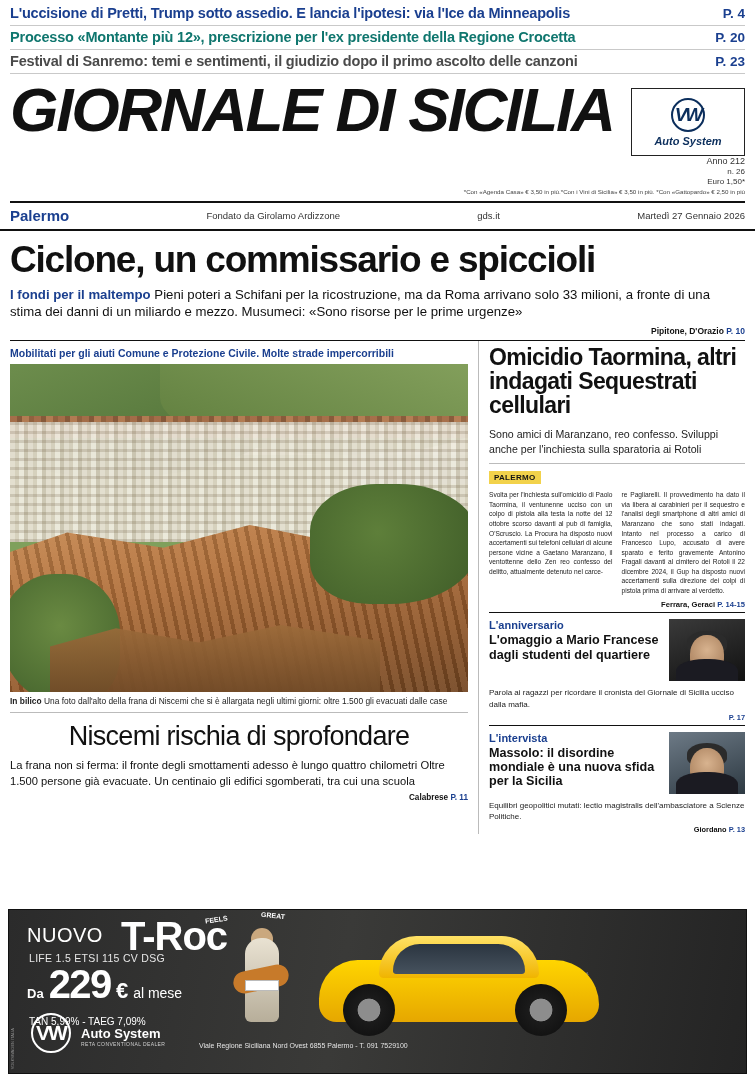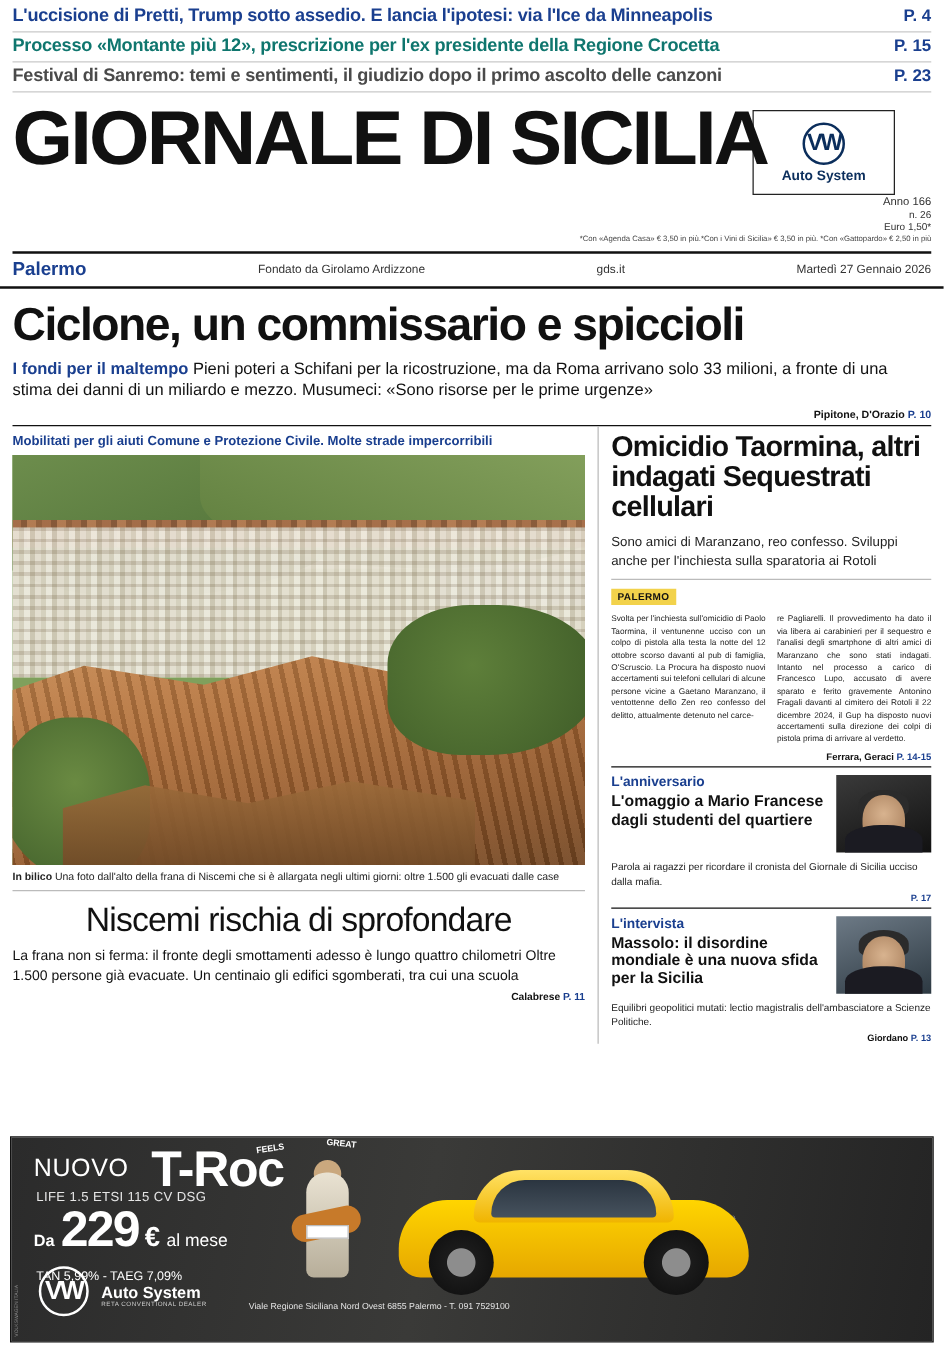--- a/index.html
+++ b/index.html
@@ -21,22 +21,23 @@
   }
   .teaser:first-child { padding-top: 1px; }
   .teaser .txt { font-weight: bold; font-size: 14.5px; letter-spacing: -0.2px; }
   .teaser.t1 .txt { color: #1a3f8f; }
   .teaser.t2 .txt { color: #0f766e; }
   .teaser.t3 .txt { color: #4a4a4a; font-weight: bold; }
   .teaser .pg { color: #1a3f8f; font-weight: bold; font-size: 13.5px; white-space: nowrap; padding-left: 10px; margin-left: 40px; }
 
   
   .masthead {
-    display: flex; align-items: flex-start; 
+    display: flex; align-items: flex-start; justify-content: space-between;
     padding: 8px 10px 0 10px;
+    font-style: italic;
   }
   .logo {
     font-family: "Liberation Sans", sans-serif;
     font-weight: bold;
     font-size: 61px;
     line-height: 0.92;
     letter-spacing: -2.2px;
     transform: scaleX(1.02);
     transform-origin: left center;
   }
@@ -319,38 +320,38 @@
 
 <div class="page">
 
   <div class="teasers">
     <div class="teaser t1">
       <div class="txt">L'uccisione di Pretti, Trump sotto assedio. E lancia l'ipotesi: via l'Ice da Minneapolis</div>
       <div class="pg">P.  4</div>
     </div>
     <div class="teaser t2">
       <div class="txt">Processo «Montante più 12», prescrizione per l'ex presidente della Regione Crocetta</div>
-      <div class="pg">P. 15</div>
+      <div class="pg">P. 20</div>
     </div>
     <div class="teaser t3">
       <div class="txt">Festival di Sanremo: temi e sentimenti, il giudizio dopo il primo ascolto delle canzoni</div>
       <div class="pg">P. 23</div>
     </div>
   </div>
 
   <div class="masthead">
     <div class="logo">GIORNALE DI SICILIA</div>
     <div class="adbox">
       <div class="vw-logo">VW</div>
       <div class="brand">Auto System</div>
     </div>
   </div>
 
   <div class="mast-meta">
-    <div class="big">Anno 166</div>
+    <div class="big">Anno 212</div>
     <div>n. 26</div>
     <div>Euro 1,50*</div>
     <div class="tiny">*Con «Agenda Casa» € 3,50 in più.*Con i Vini di Sicilia» € 3,50 in più. *Con «Gattopardo» € 2,50 in più</div>
   </div>
 
   <div class="mast-rule"></div>
   <div class="mast-bar">
     <div class="city">Palermo</div>
     <div class="founded">Fondato da Girolamo Ardizzone</div>
     <div class="site">gds.it</div>

